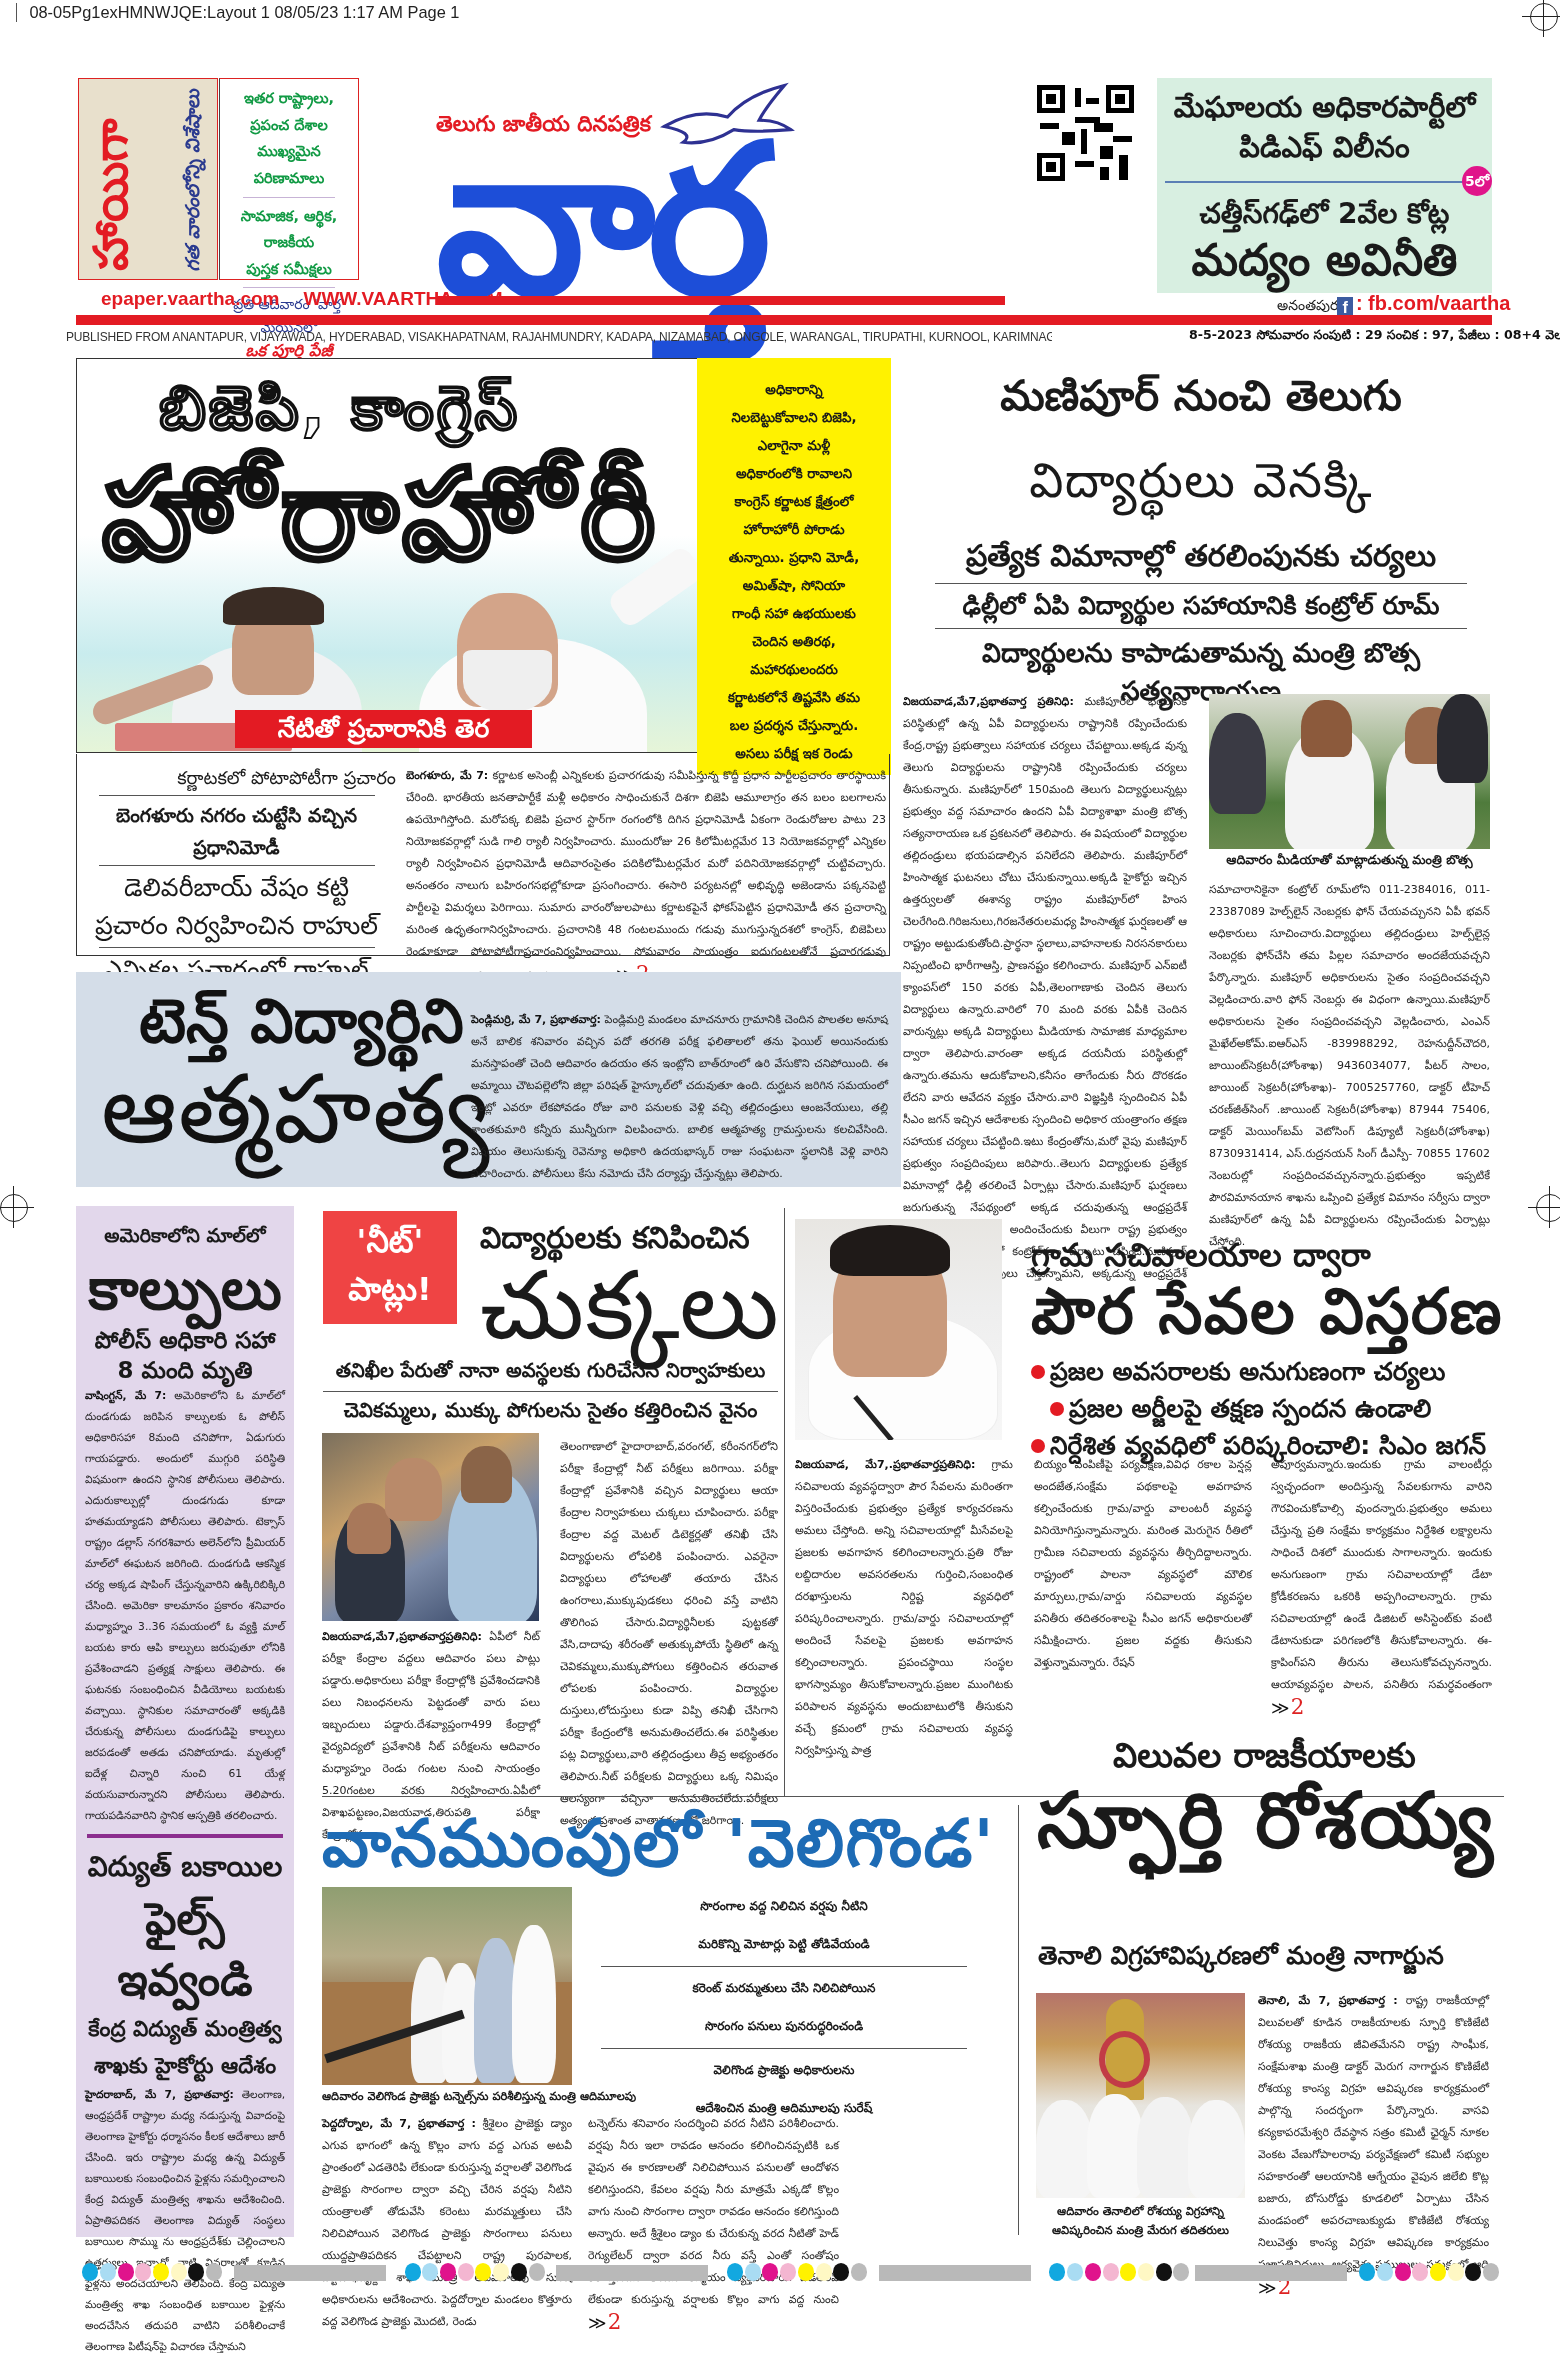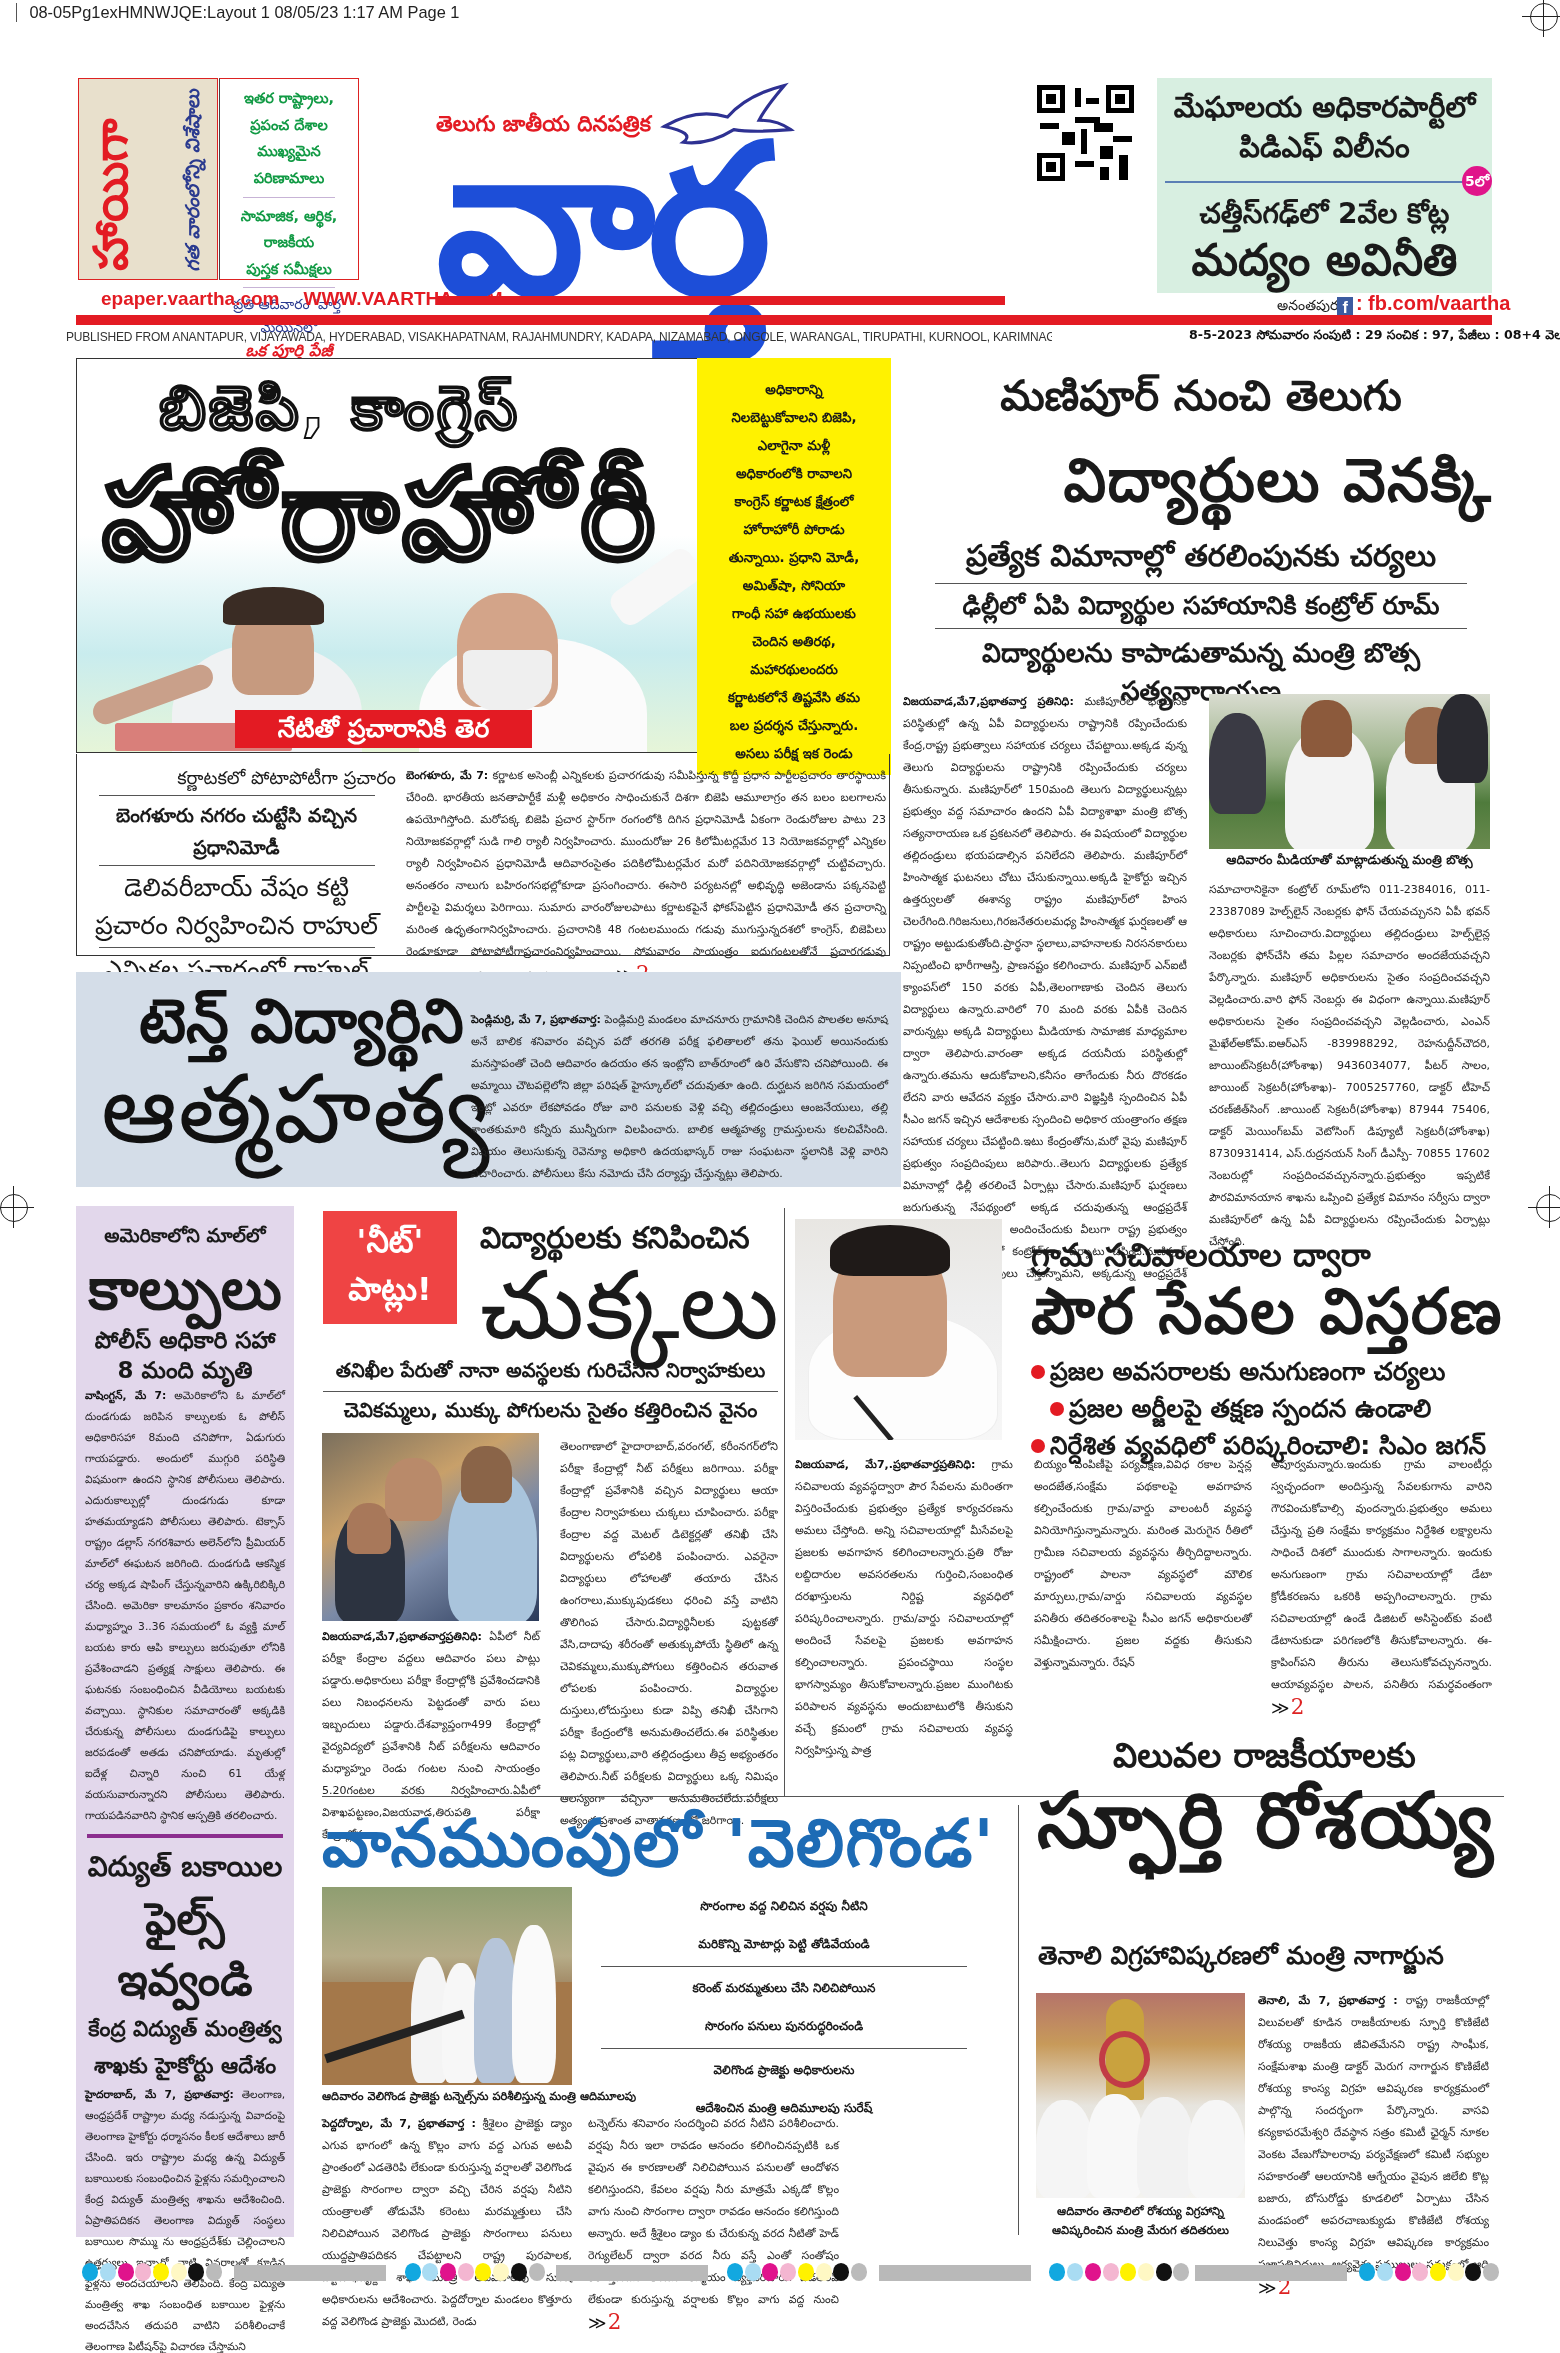--- a/index.html
+++ b/index.html
@@ -69,21 +69,21 @@
   .subheads hr { border: 0; border-top: 1.3px solid #555; margin: 2.5px 21.5px; }
   .body-text { font-size: 11px; line-height: 22px; text-align: justify; color: #222; }
   .body-text b { color: #111; }
   .cont { color: #d22; font-family: "DejaVu Serif", serif; font-size: 21.5px; font-weight: normal; }
   .cont::before { content: "≫"; color: #111; font-size: 17.7px; margin-right: 1.3px; }
   .lead1-body { position: absolute; left: 329px; top: 11.4px; width: 480px; }
 
   
   .manipur { left: 910px; top: 358px; width: 582px; height: 329px; text-align: center; }
   .manipur .k1 { font-size: 42px; font-weight: bold; line-height: 63px; margin-top: 6.3px; }
-  .manipur .k2 { font-size: 60px; font-weight: bold; line-height: 107px; letter-spacing: 1.3px; text-align: right; }
+  .manipur .k2 { font-size: 48px; font-weight: normal; line-height: 107px; letter-spacing: 1.3px; }
   .manipur .k3 { font-size: 30px; font-weight: bold; line-height: 44px; }
   .manipur hr { border: 0; border-top: 1.3px solid #555; margin: 5px 25px; }
   .manipur .k4 { font-size: 25px; font-weight: bold; line-height: 34px; }
   .manipur .k5 { font-size: 26.6px; font-weight: bold; line-height: 38px; }
   .manipur-col1 { left: 903px; top: 691px; width: 284px; }
   .manipur-photo { left: 1209px; top: 694px; width: 281px; height: 155px; background: linear-gradient(180deg, #d9dcd0 0%, #9fb58d 40%, #4f7b3c 70%, #6a8a4f 100%); overflow: hidden; }
   .manipur-caption { left: 1209px; top: 852px; width: 281px; text-align: center; font-size: 12.6px; font-weight: bold; }
   .manipur-col2 { left: 1209px; top: 879px; width: 281px; }
 
   

